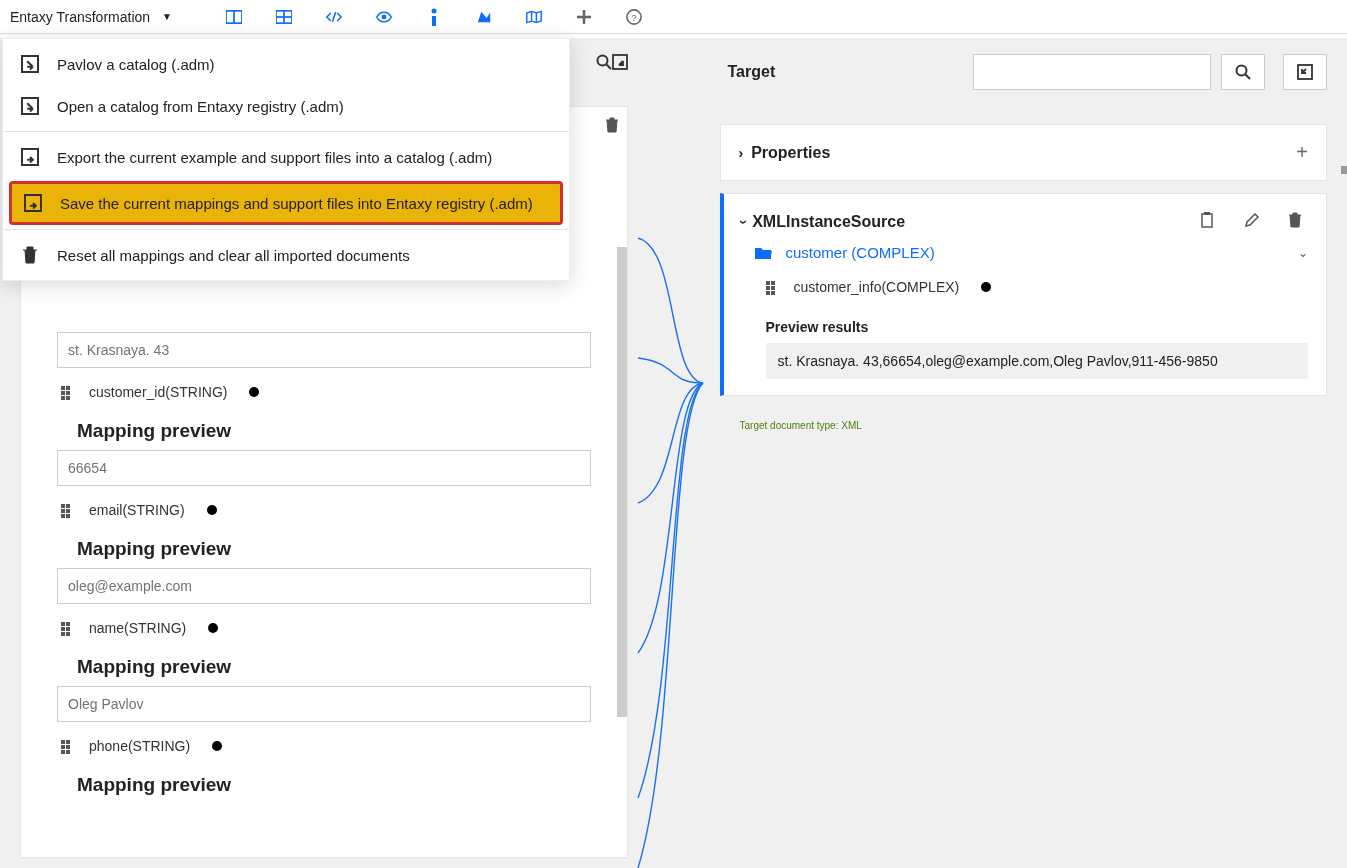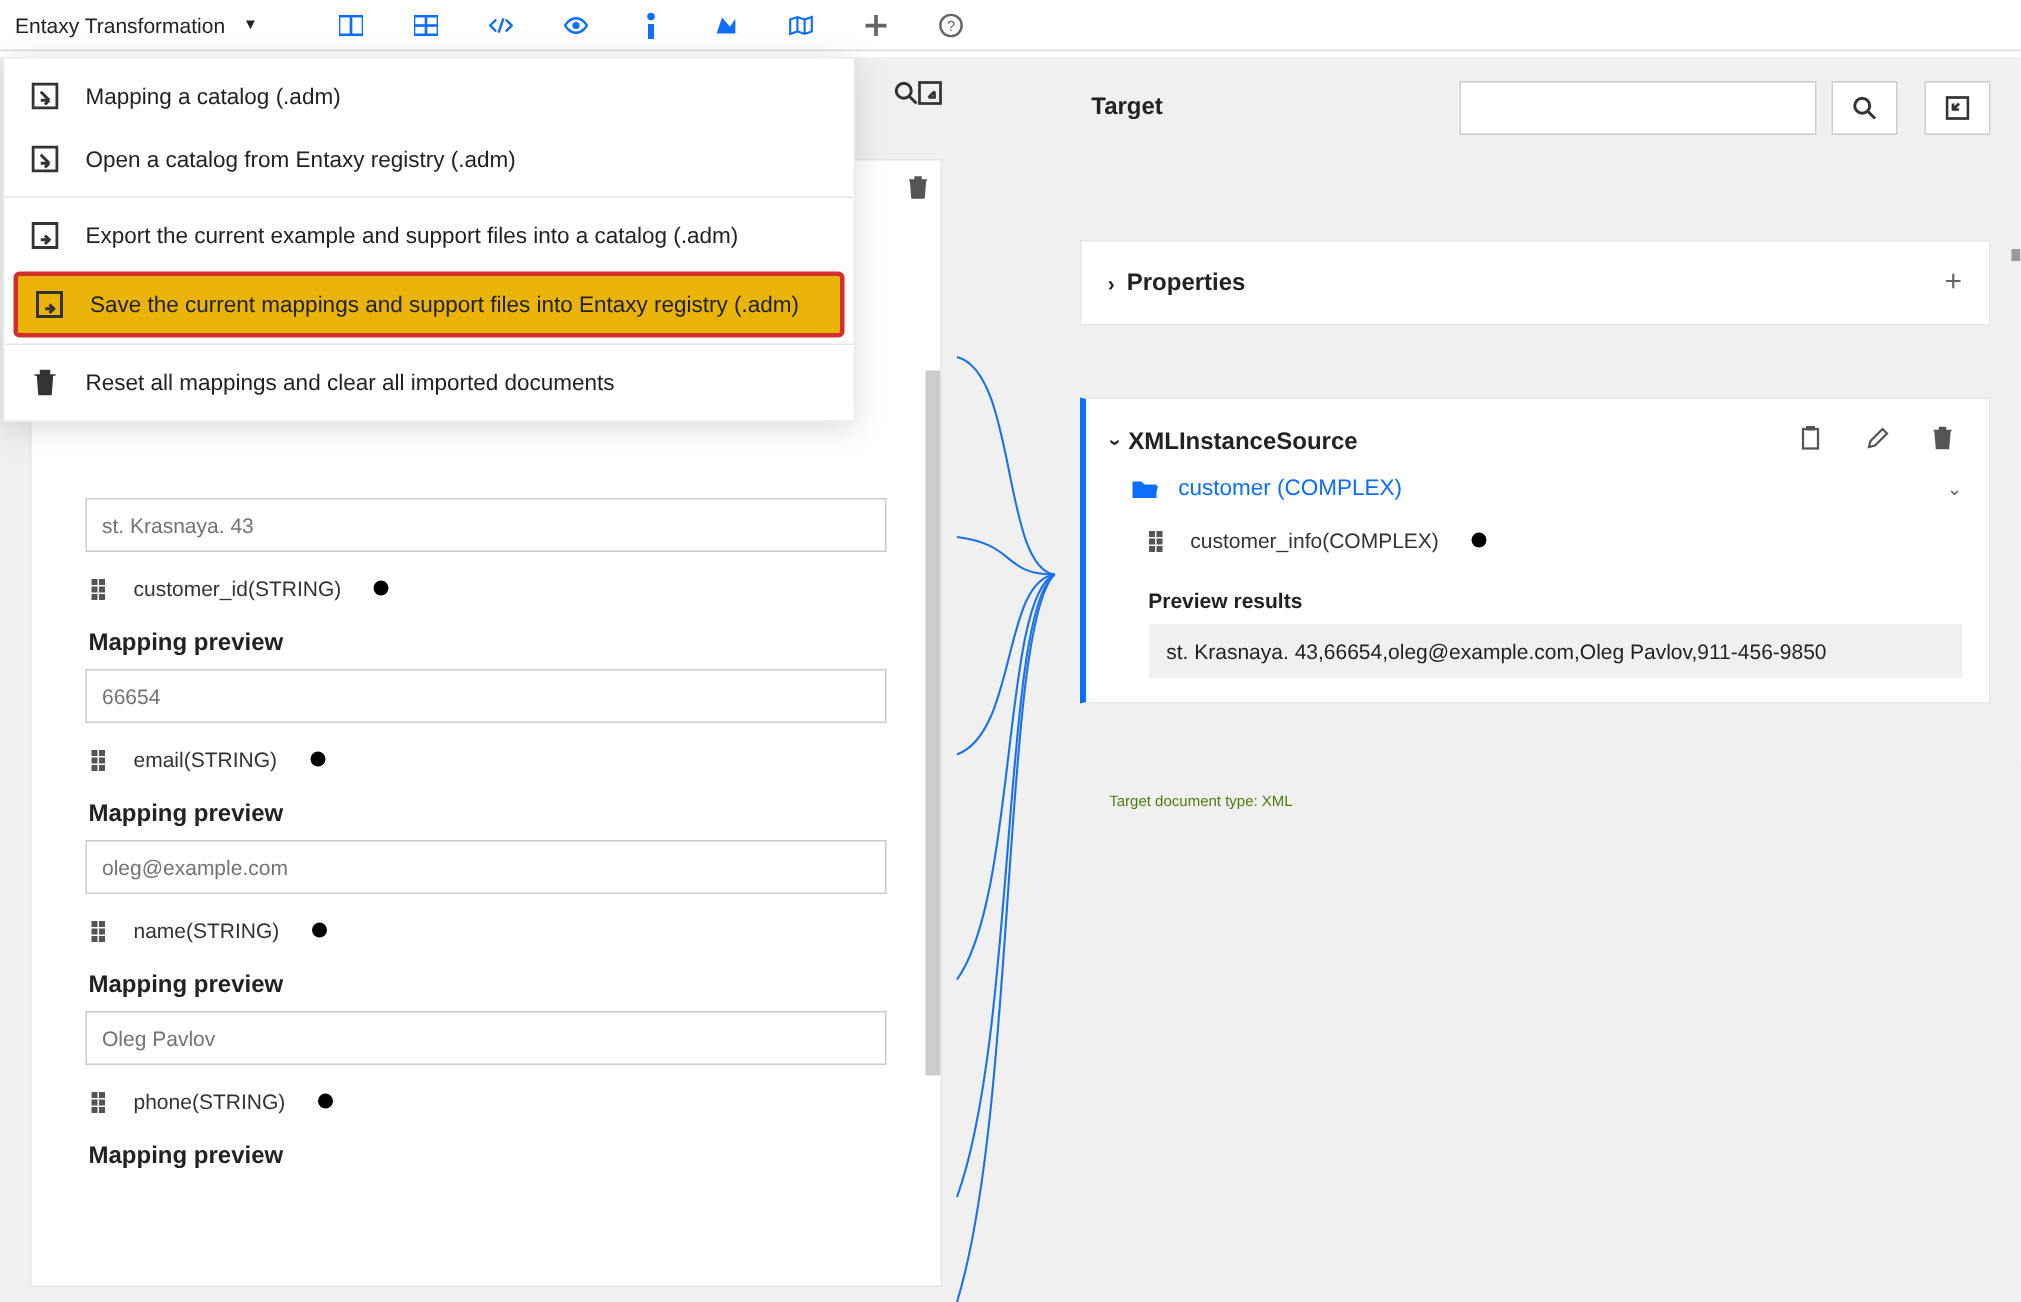--- a/index.html
+++ b/index.html
@@ -36,21 +36,21 @@
 
   .folder-row { display:flex; align-items:center; gap:14px; padding:12px 0 8px 12px; color:#0d6efd; font-size:15px; cursor:pointer; }
   .folder-row .spacer { flex:1; }
   .folder-row .chev2 { color:#555; font-size:12px; }
 
   .field-row { display:flex; align-items:center; gap:16px; padding:10px 0 6px 24px; font-size:14px; color:#333; }
   .grip { width:12px; height:12px; display:flex; flex-wrap:wrap; gap:1px; }
   .grip i { width:4px; height:4px; background:#555; display:block; }
   .dot { width:10px; height:10px; border-radius:50%; background:#000; margin-left:6px; }
 
-  .mp-label { font-weight:bold; padding:14px 0 8px 2px; font-size:16px; }
+  .mp-label { font-weight:bold; padding:14px 0 8px 2px; font-size:19px;margin-left:18px; }
   .value-box { border:1px solid #ccc; padding:9px 10px; margin:0 0 6px 0; font-size:14px; background:#fff; color:#737373; }
 
   .source-content { padding:0 36px 20px 36px; }
 
   .trash-top { position:absolute; right:8px; top:10px; color:#555; cursor:pointer; }
 
   .props-card { margin:18px 20px 12px 20px; background:#fff; border:1px solid #e5e5e5; padding:16px 18px; display:flex; align-items:center; }
   .props-card .title { font-weight:bold; font-size:16px; flex:1; display:flex; align-items:center; gap:8px; }
   .props-card .plus { font-size:20px; color:#666; cursor:pointer; }
 
@@ -248,21 +248,21 @@
     <svg class="conn" viewBox="0 0 52 830" preserveAspectRatio="none">
       <path d="M -10 200 C 30 210, 20 340, 55 345"></path>
       <path d="M -10 320 C 30 325, 20 345, 55 345"></path>
       <path d="M -10 465 C 30 450, 20 350, 55 345"></path>
       <path d="M -10 615 C 30 560, 20 360, 55 345"></path>
       <path d="M -10 760 C 30 650, 20 370, 55 345"></path>
       <path d="M -10 830 C 30 700, 20 380, 55 345"></path>
     </svg>
   </div>
 
-  <div class="panel" style="position:relative;gap:36px;">
+  <div class="panel" style="position:relative;">
     <div class="scroll-ind2"></div>
     <div class="panel-hdr">
       <div class="title">Target</div>
       <input class="search" style="">
       <div class="search-btn">
         <svg width="16" height="16" viewBox="0 0 16 16">
             <circle cx="6.5" cy="6.5" r="5" stroke="#333" fill="none" stroke-width="2"></circle>
             <line x1="10.5" y1="10.5" x2="15" y2="15" stroke="#333" stroke-width="2"></line>
           </svg>
       </div>
@@ -333,21 +333,21 @@
 </div>
 
 <div class="dropdown">
   <div class="dd-item">
     <span class="dd-ic">
         <svg width="18" height="18" viewBox="0 0 18 18">
           <rect x="1" y="1" width="16" height="16" stroke="#333" fill="none" stroke-width="2"></rect>
           <path d="M5 9 l4 4 M9 13 V5 M5 13 h4" stroke="#333" fill="none" stroke-width="2" transform="rotate(-45 9 9)"></path>
         </svg>
       </span>
-    <span>Mapping a catalog (.adm)</span>
+    <span>Pavlov a catalog (.adm)</span>
   </div>
   <div class="dd-item">
     <span class="dd-ic">
         <svg width="18" height="18" viewBox="0 0 18 18">
           <rect x="1" y="1" width="16" height="16" stroke="#333" fill="none" stroke-width="2"></rect>
           <path d="M5 9 l4 4 M9 13 V5 M5 13 h4" stroke="#333" fill="none" stroke-width="2" transform="rotate(-45 9 9)"></path>
         </svg>
       </span>
     <span>Open a catalog from Entaxy registry (.adm)</span>
   </div>

